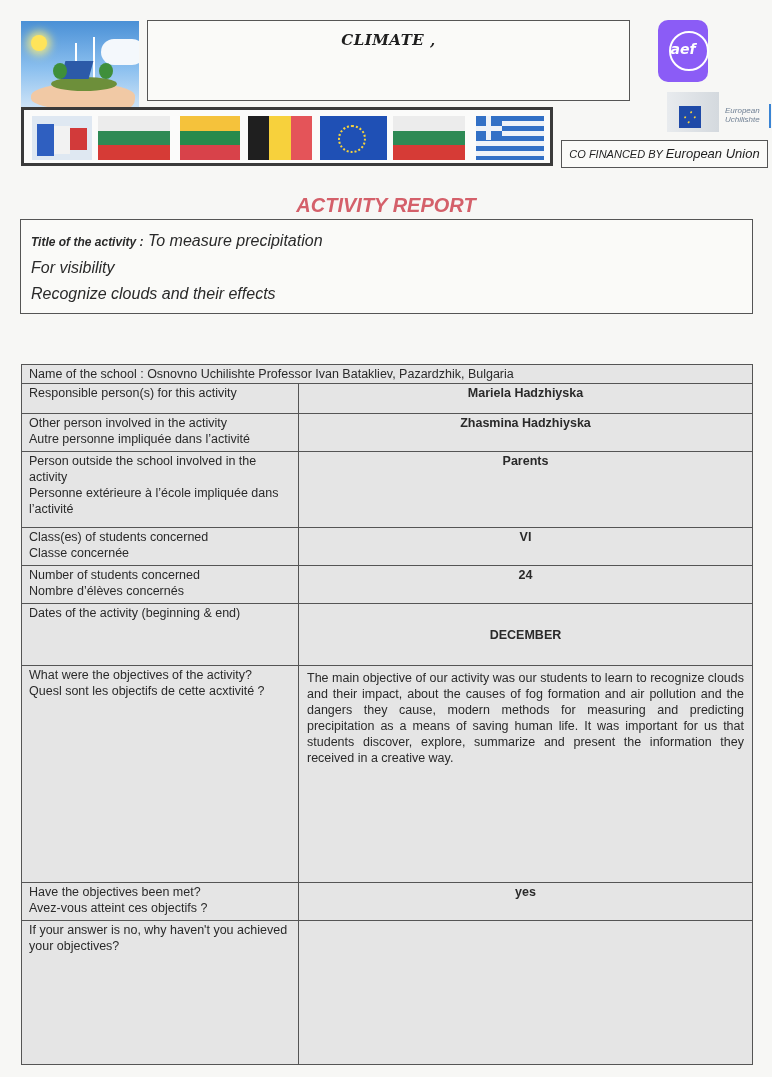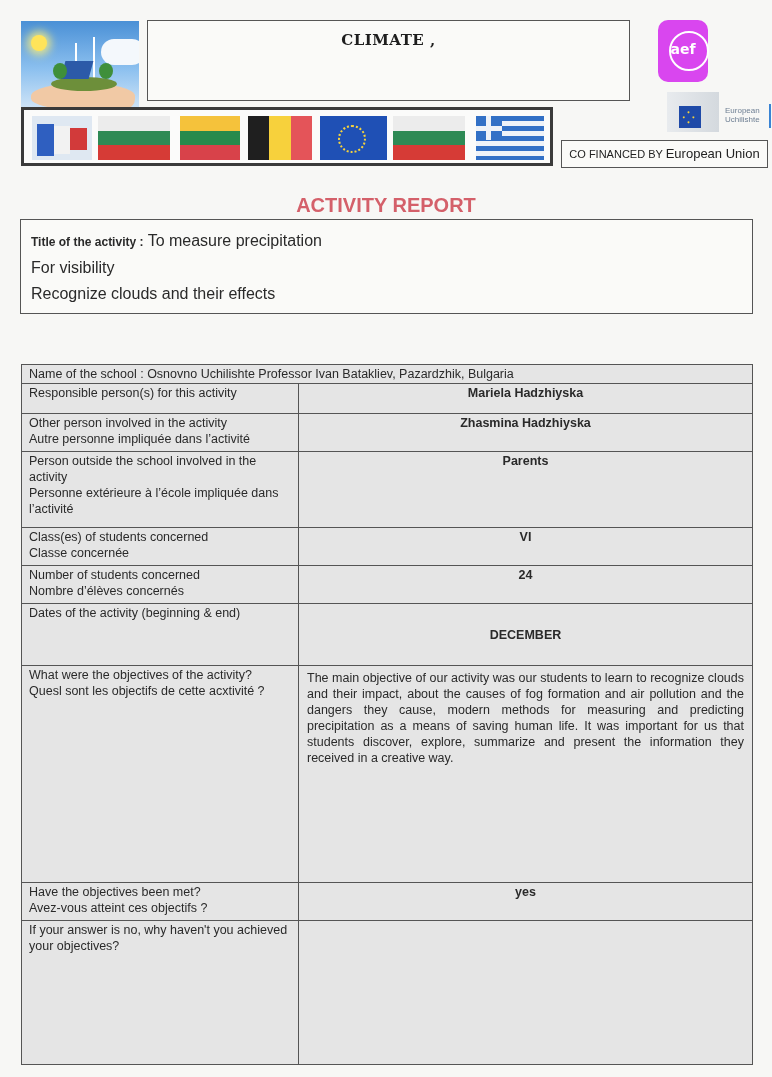--- a/index.html
+++ b/index.html
@@ -1,19 +1,19 @@
 <!DOCTYPE html>
 <html><head>
 <meta charset="utf-8">
 <style>
   * { box-sizing: border-box; margin: 0; padding: 0; }
   html, body { width: 772px; height: 1077px; background: #f7f7f5; overflow: hidden; }
   body { position: relative; font-family: "Liberation Sans", sans-serif; color: #2a2a2a; }
 
-  .abs { position: absolute; }
+  .abs { position: absolute; font-style: italic; }
 
   
   .hero { left: 21px; top: 21px; width: 118px; height: 87px; overflow: hidden;
           background: linear-gradient(180deg, #4a90d6 0%, #8cc0ef 55%, #cfe4f7 100%); }
   .hero .sun { position: absolute; left: 10px; top: 14px; width: 16px; height: 16px; border-radius: 50%;
                background: #ffe45a; box-shadow: 0 0 8px 4px rgba(255,240,120,.8); }
   .hero .cloud { position: absolute; right: -6px; top: 18px; width: 44px; height: 26px; border-radius: 14px; background: #f4f8fc; }
   .hero .hand { position: absolute; left: 10px; top: 62px; width: 104px; height: 26px; border-radius: 50% 50% 10px 40%;
                 background: #f1c9a5; }
   .hero .ground { position: absolute; left: 30px; top: 56px; width: 66px; height: 14px; border-radius: 50%; background: #6d8f3a; }
@@ -26,21 +26,21 @@
         font-family: "DejaVu Serif", serif; font-weight: bold; font-size: 15px; letter-spacing: .5px; color: #1e1e1e; }
   .title-box .t1 { top: 10px; }
   .title-box .t2 { top: 40px; }
 
   .flags-box { left: 21px; top: 107px; width: 532px; height: 59px; border: 3px solid #3a3a3a; background: #fbfbfa; }
   .flag { position: absolute; top: 6px; height: 44px; overflow: hidden; }
   .flag.v { display: flex; flex-direction: row; }
   .flag.h { display: flex; flex-direction: column; }
   .flag > div { flex: 1; }
 
-  .aef { left: 658px; top: 20px; width: 50px; height: 62px; background: #d946ef; border-radius: 10px; }
+  .aef { left: 658px; top: 20px; width: 50px; height: 62px; background: #8b5cf6; border-radius: 10px; }
   .aef .ring { position: absolute; left: 11px; top: 11px; width: 40px; height: 40px; border: 2px solid #fff; border-radius: 50%; }
   .aef .txt { position: absolute; left: 0; right: 0; top: 21px; text-align: center; color: #fff; font-size: 14px; font-weight: bold; font-family: "DejaVu Sans", sans-serif; }
 
   .ec { left: 636px; top: 92px; width: 130px; height: 40px; margin-left: 31px; }
   .ec .bldg { position: absolute; left: 0; top: 0; width: 52px; height: 40px; background: linear-gradient(90deg,#e8ebee,#d4d9de); }
   .ec .euflag { position: absolute; left: 12px; top: 14px; width: 22px; height: 22px; background: #1f4aa8; }
   .ec .euflag::after { content: "⁘"; position: absolute; left: 3px; top: 0; color: #f6d33c; font-size: 16px; }
   .ec .label { position: absolute; left: 58px; top: 14px; font-size: 8px; line-height: 9px; color: #6e7f93; font-family: "Liberation Sans", sans-serif; }
   .ec .bar { position: absolute; left: 102px; top: 12px; width: 2px; height: 24px; background: #3a84d4; }
 

